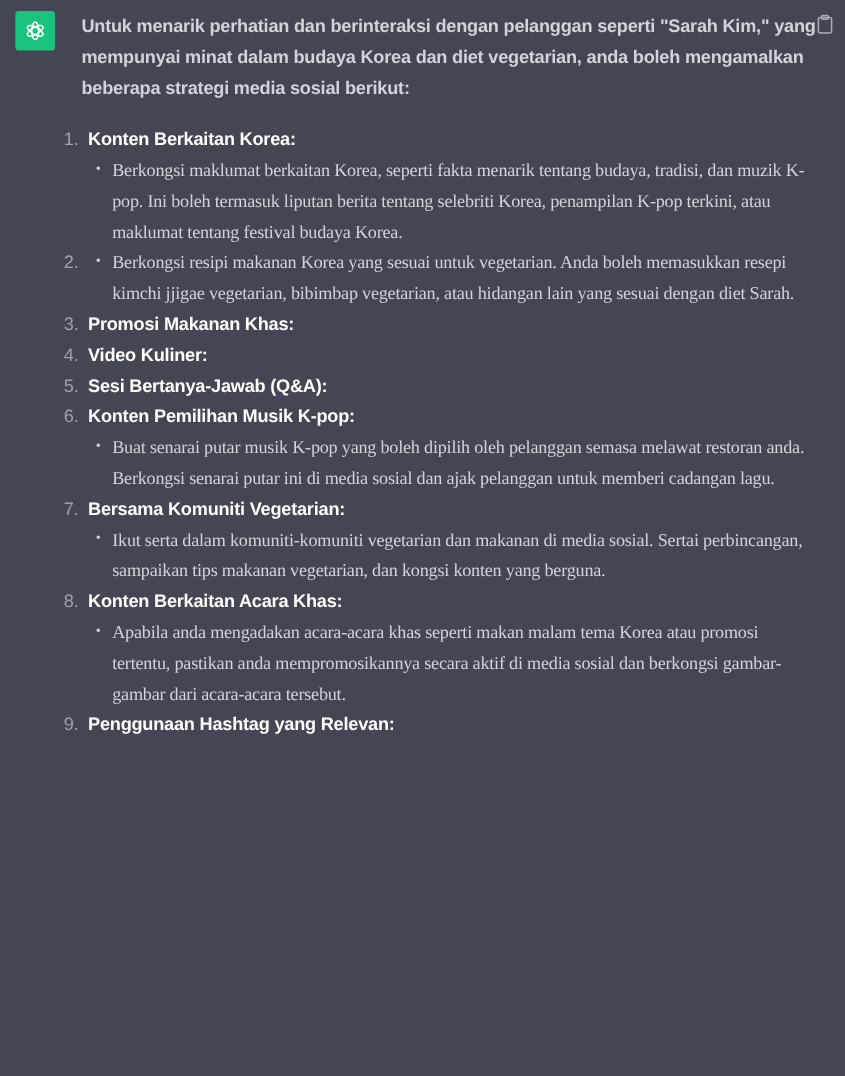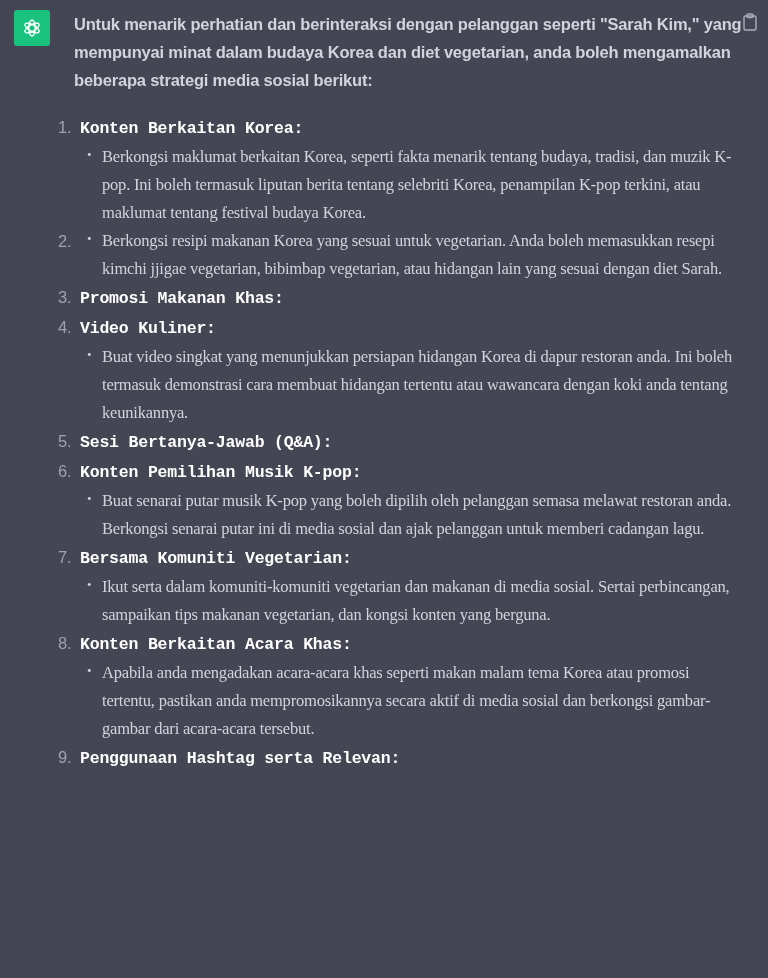--- a/index.html
+++ b/index.html
@@ -62,21 +62,20 @@
     .strategy-num {
       position: absolute;
       left: -16px;
       top: 0;
       color: #9ca3af;
       font-weight: normal;
     }
     .strategy-title {
       font-weight: bold;
       color: #ffffff;
-      font-family: Liberation Mono, monospace;
     }
     ul.details {
       list-style: none;
       margin: 0;
       padding: 0 0 0 22px;
     }
     .detail {
       position: relative;
       font-family: Liberation Serif, serif;
     }
@@ -126,23 +125,20 @@
           <li class="detail">Berkongsi resipi makanan Korea yang sesuai untuk vegetarian. Anda boleh memasukkan resepi kimchi jjigae vegetarian, bibimbap vegetarian, atau hidangan lain yang sesuai dengan diet Sarah.</li>
         </ul>
     </li>
     <li class="strategy">
       <span class="strategy-num">3.</span>
       <span class="strategy-title">Promosi Makanan Khas:</span>
     </li>
     <li class="strategy">
       <span class="strategy-num">4.</span>
       <span class="strategy-title">Video Kuliner:</span>
-      <ul class="details">
-          <li class="detail">Buat video singkat yang menunjukkan persiapan hidangan Korea di dapur restoran anda. Ini boleh termasuk demonstrasi cara membuat hidangan tertentu atau wawancara dengan koki anda tentang keunikannya.</li>
-        </ul>
     </li>
     <li class="strategy">
       <span class="strategy-num">5.</span>
       <span class="strategy-title">Sesi Bertanya-Jawab (Q&amp;A):</span>
     </li>
     <li class="strategy">
       <span class="strategy-num">6.</span>
       <span class="strategy-title">Konten Pemilihan Musik K-pop:</span>
       <ul class="details">
           <li class="detail">Buat senarai putar musik K-pop yang boleh dipilih oleh pelanggan semasa melawat restoran anda. Berkongsi senarai putar ini di media sosial dan ajak pelanggan untuk memberi cadangan lagu.</li>
@@ -157,16 +153,16 @@
     </li>
     <li class="strategy">
       <span class="strategy-num">8.</span>
       <span class="strategy-title">Konten Berkaitan Acara Khas:</span>
       <ul class="details">
           <li class="detail">Apabila anda mengadakan acara-acara khas seperti makan malam tema Korea atau promosi tertentu, pastikan anda mempromosikannya secara aktif di media sosial dan berkongsi gambar-gambar dari acara-acara tersebut.</li>
         </ul>
     </li>
     <li class="strategy">
       <span class="strategy-num">9.</span>
-      <span class="strategy-title">Penggunaan Hashtag serta Relevan:</span>
+      <span class="strategy-title">Penggunaan Hashtag yang Relevan:</span>
     </li>
   </ol>
 </div>
 
 </body></html>

